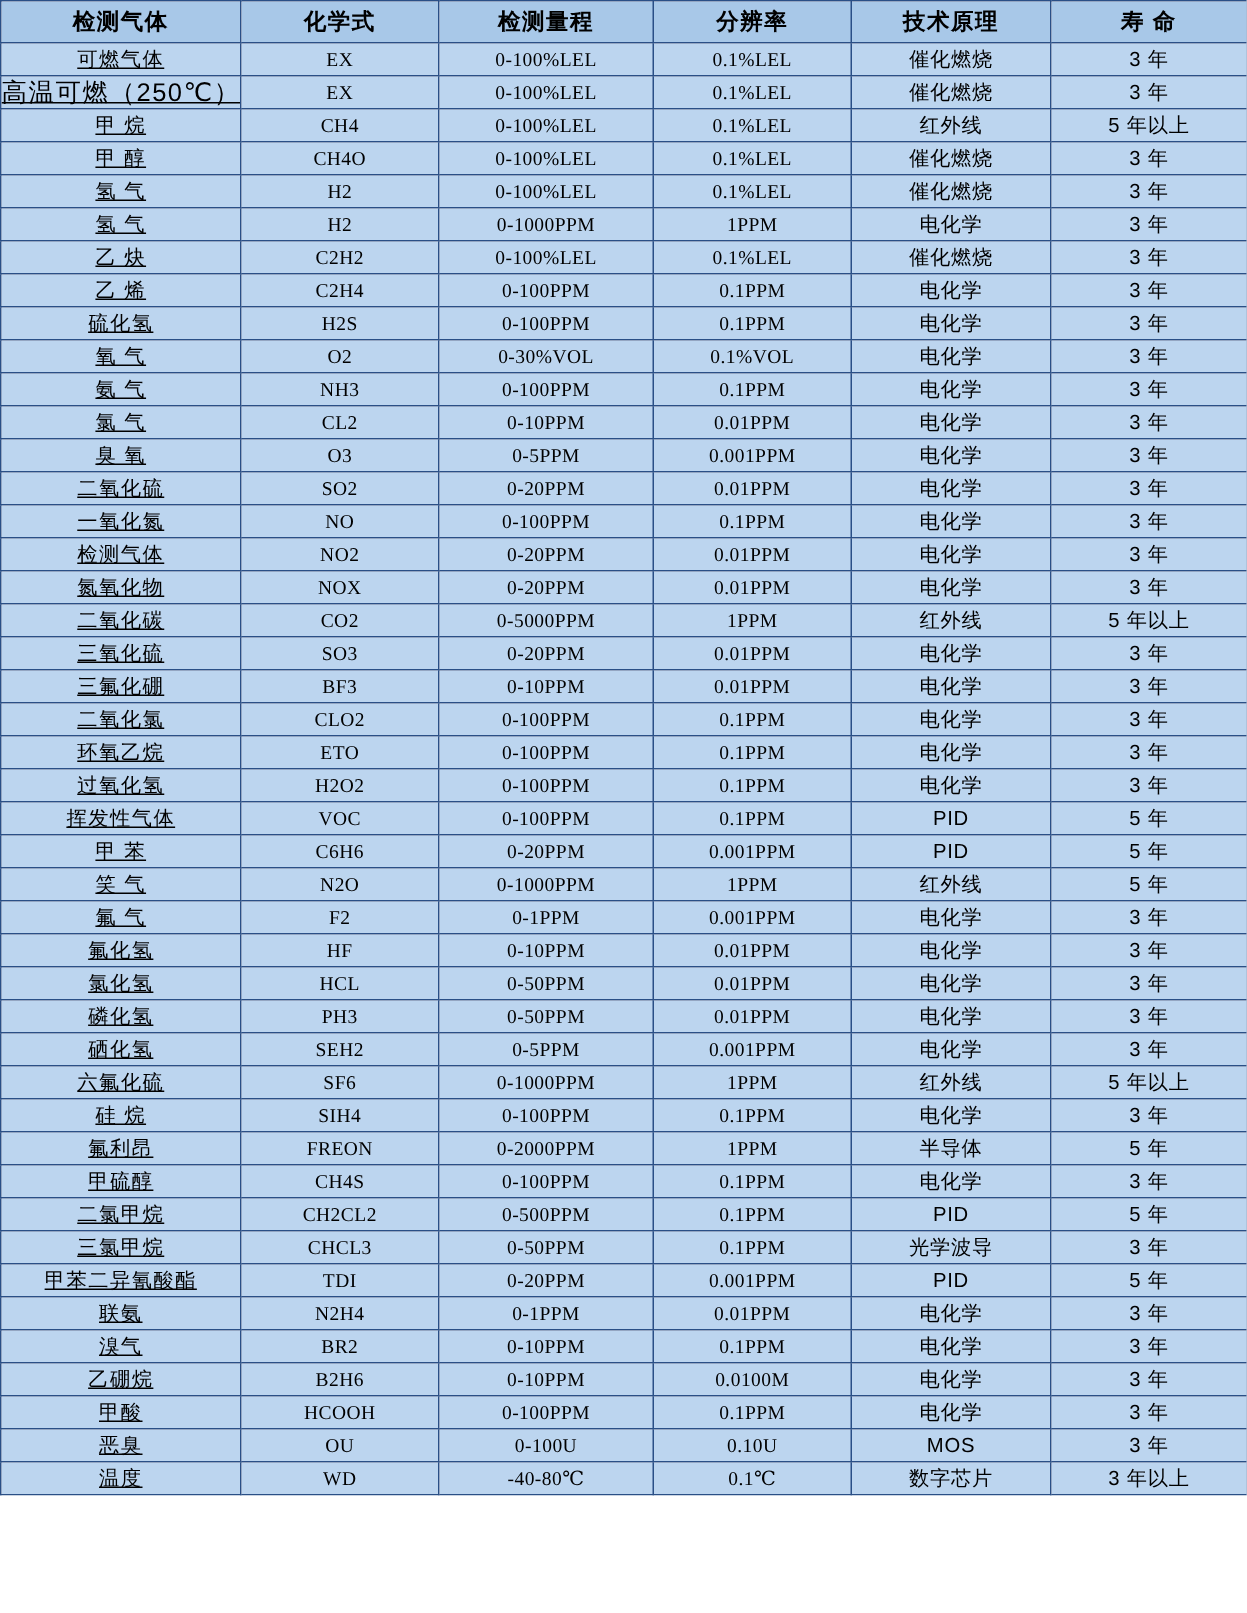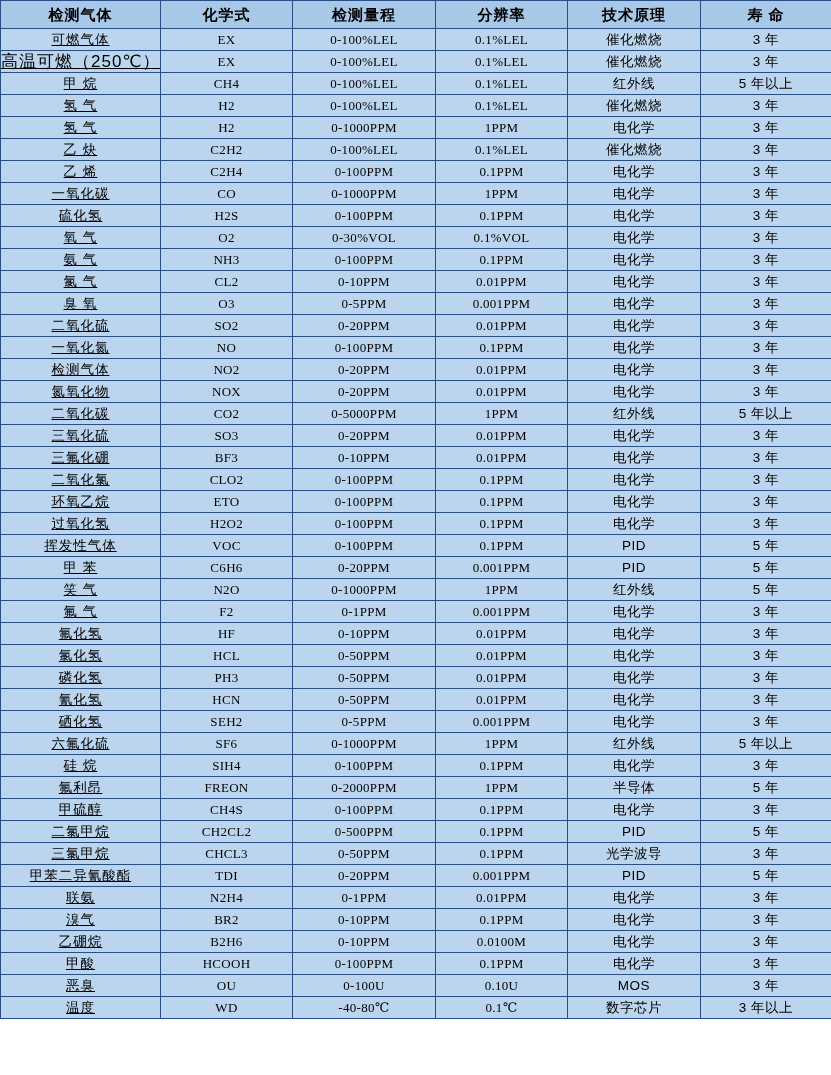--- a/index.html
+++ b/index.html
@@ -111,20 +111,28 @@
         </tr>
         <tr>
           <td class="cn">甲 烷</td>
           <td class="mono">CH4</td>
           <td class="mono">0-100%LEL</td>
           <td class="mono">0.1%LEL</td>
           <td class="cn">红外线</td>
           <td class="cn">5 年以上</td>
         </tr>
         <tr>
+          <td class="cn">甲 醇</td>
+          <td class="mono">CH4O</td>
+          <td class="mono">0-100%LEL</td>
+          <td class="mono">0.1%LEL</td>
+          <td class="cn">催化燃烧</td>
+          <td class="cn">3 年</td>
+        </tr>
+        <tr>
           <td class="cn">氢 气</td>
           <td class="mono">H2</td>
           <td class="mono">0-100%LEL</td>
           <td class="mono">0.1%LEL</td>
           <td class="cn">催化燃烧</td>
           <td class="cn">3 年</td>
         </tr>
         <tr>
           <td class="cn">氢 气</td>
           <td class="mono">H2</td>
@@ -139,28 +147,20 @@
           <td class="mono">0-100%LEL</td>
           <td class="mono">0.1%LEL</td>
           <td class="cn">催化燃烧</td>
           <td class="cn">3 年</td>
         </tr>
         <tr>
           <td class="cn">乙 烯</td>
           <td class="mono">C2H4</td>
           <td class="mono">0-100PPM</td>
           <td class="mono">0.1PPM</td>
-          <td class="cn">电化学</td>
-          <td class="cn">3 年</td>
-        </tr>
-        <tr>
-          <td class="cn">一氧化碳</td>
-          <td class="mono">CO</td>
-          <td class="mono">0-1000PPM</td>
-          <td class="mono">1PPM</td>
           <td class="cn">电化学</td>
           <td class="cn">3 年</td>
         </tr>
         <tr>
           <td class="cn">硫化氢</td>
           <td class="mono">H2S</td>
           <td class="mono">0-100PPM</td>
           <td class="mono">0.1PPM</td>
           <td class="cn">电化学</td>
           <td class="cn">3 年</td>
@@ -327,28 +327,20 @@
         </tr>
         <tr>
           <td class="cn">磷化氢</td>
           <td class="mono">PH3</td>
           <td class="mono">0-50PPM</td>
           <td class="mono">0.01PPM</td>
           <td class="cn">电化学</td>
           <td class="cn">3 年</td>
         </tr>
         <tr>
-          <td class="cn">氰化氢</td>
-          <td class="mono">HCN</td>
-          <td class="mono">0-50PPM</td>
-          <td class="mono">0.01PPM</td>
-          <td class="cn">电化学</td>
-          <td class="cn">3 年</td>
-        </tr>
-        <tr>
           <td class="cn">硒化氢</td>
           <td class="mono">SEH2</td>
           <td class="mono">0-5PPM</td>
           <td class="mono">0.001PPM</td>
           <td class="cn">电化学</td>
           <td class="cn">3 年</td>
         </tr>
         <tr>
           <td class="cn">六氟化硫</td>
           <td class="mono">SF6</td>

